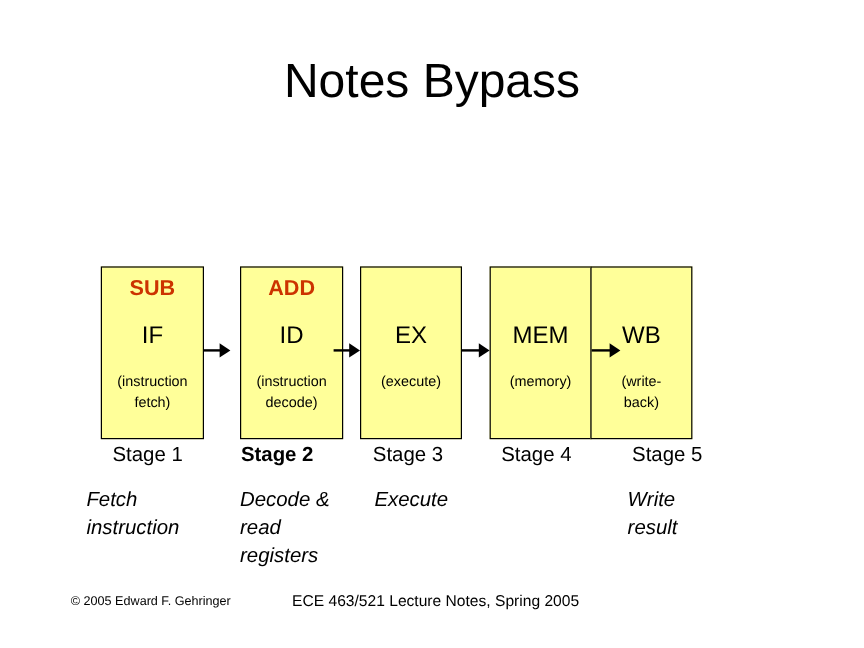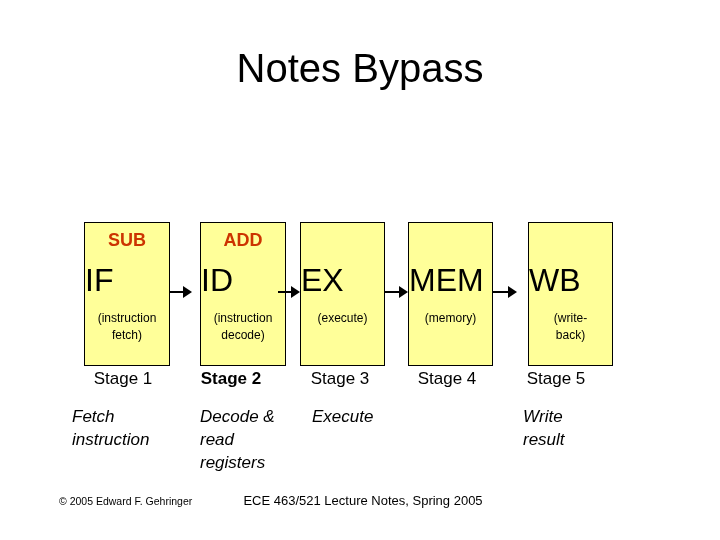--- a/index.html
+++ b/index.html
@@ -25,31 +25,31 @@
     position: absolute;
     top: 222px; height: 144px; width: 86px;
     box-sizing: border-box;
     background: var(--box-fill, #FFFF99);
     border: 1.5px solid var(--box-border, #000000);
   }
   .b0 { left: 84px; }
   .b1 { left: 200px; }
   .b2 { left: 300px; width: 85px; }
   .b3 { left: 408px; width: 85px; }
-  .b4 { left: 528px; width: 85px; }
+  .b4 { left: 492px; width: 85px; }
   .instr {
     position: absolute; top: 7px; left: 0; width: 100%;
     text-align: center;
     font-size: 18px; line-height: 20px; font-weight: bold;
     color: var(--instruction-red, #CC3300);
   }
   .abbr {
     position: absolute; top: 43px; left: 0; width: 100%;
-    text-align: left;
-    font-size: 32px; line-height: 28px;
+    text-align: center;
+    font-size: 20px; line-height: 28px;
     color: var(--text, #000000);
   }
   .detail {
     position: absolute; top: 87px; left: 0; width: 100%;
     text-align: center;
     font-size: 12px; line-height: 16.5px;
     white-space: pre-line;
     color: var(--text, #000000);
   }
   

